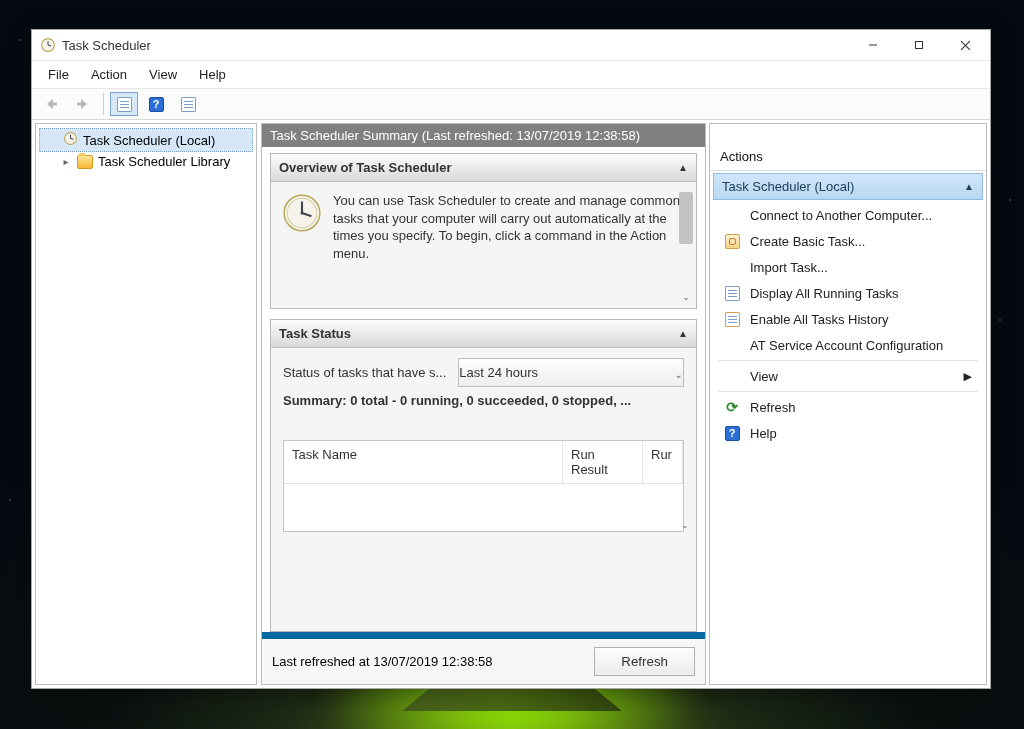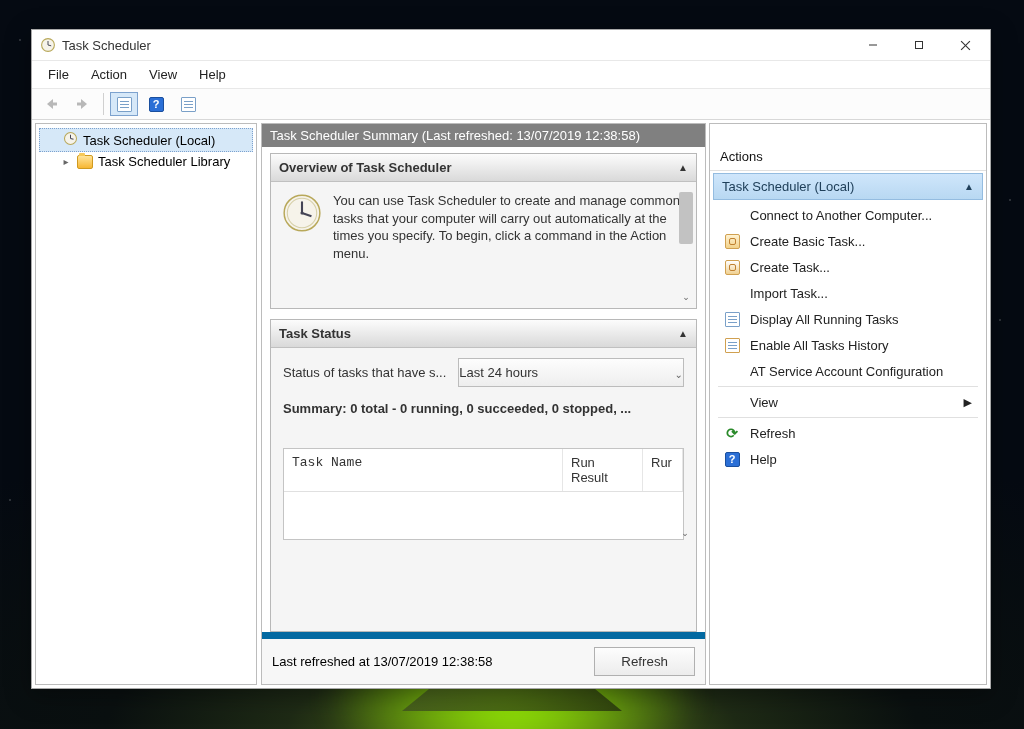--- a/index.html
+++ b/index.html
@@ -186,21 +186,21 @@
     position:absolute; right:3px; top:10px; width:14px; height:52px;
     background:#c2c2c2; border-radius:2px;
   }
   .scroll-down {
     position:absolute; right:3px; bottom:4px; width:14px; height:14px;
     display:flex; align-items:center; justify-content:center;
     color:#666; font-size:9px;
   }
 
   .status-body { padding: 10px 12px 4px 12px; color:#333; position: relative; }
-  .status-line1 { display:flex; align-items:center; gap:12px; margin-bottom: 14px; }
+  .status-line1 { display:flex; align-items:center; gap:12px; margin-bottom: 6px; }
   .status-line1 .label { max-width: 190px; white-space: nowrap; overflow:hidden; text-overflow: ellipsis; }
   .dropdown {
     flex:1; border:1px solid #bcbcbc; background:linear-gradient(#fdfdfd,#eee);
     padding: 6px 0; display:flex; align-items:flex-end; color:#333;
   }
   .dropdown .dd-caret { margin-left:auto; font-size:10px; color:#666; }
   .summary-line { white-space: nowrap; overflow: hidden; text-overflow: ellipsis; margin-bottom: 32px; font-weight: bold; }
   .task-table {
     border: 1px solid #c4c4c4;
     background: #fff;
@@ -212,21 +212,21 @@
     display:flex;
     border-bottom: 1px solid #e0e0e0;
     background: #fff;
   }
   .th {
     padding: 6px 8px;
     border-right: 1px solid #e6e6e6;
     color: #333;
     font-weight: 400;
   }
-  .th.c1 { flex: 1; font-family: Liberation Mono, monospace; }
+  .th.c1 { flex: 1; }
   .th.c2 { flex: 0 0 80px; }
   .th.c3 { flex: 0 0 40px; overflow:hidden; text-overflow: ellipsis; }
   .scroll-down2 {
     position:absolute; right:4px; bottom:4px; width:14px; height:14px;
     display:flex; align-items:center; justify-content:center;
     color:#666; font-size:9px;
   }
 
   .footer-bar {
     border-top: 7px solid #0369a1;
@@ -455,26 +455,20 @@
         <div class="action-item nobullet">
           <span class="aicon"></span>
           <span>Connect to Another Computer...</span>
         </div>
         <div class="action-item">
           <span class="aicon">
               <span class="gear-block"></span>
             </span>
           <span>Create Basic Task...</span>
         </div>
-        <div class="action-item">
-          <span class="aicon">
-              <span class="gear-block" style="background:linear-gradient(#fff,#f0d090);"></span>
-            </span>
-          <span>Create Task...</span>
-        </div>
         <div class="action-item nobullet">
           <span class="aicon"></span>
           <span>Import Task...</span>
         </div>
         <div class="action-item">
           <span class="aicon">
               <span class="list-icon"></span>
             </span>
           <span>Display All Running Tasks</span>
         </div>

